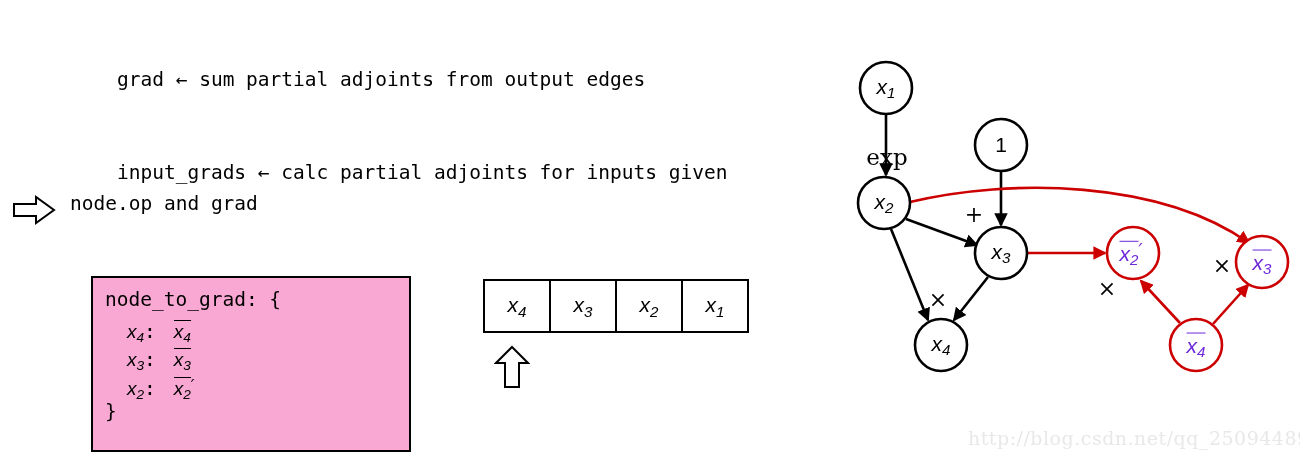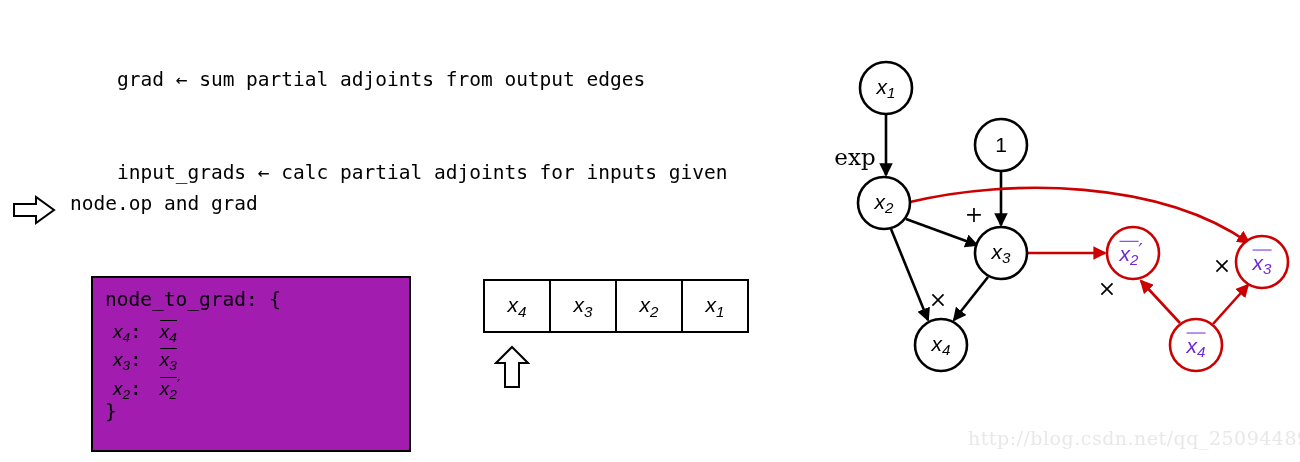--- a/index.html
+++ b/index.html
@@ -42,38 +42,38 @@
 
   
   #ntg-box {
     position: absolute;
     left: 91px;
     top: 276px;
     width: 320px;
     height: 176px;
     border: 2px solid #000000;
     box-sizing: border-box;
-    background: #a21caf;
+    background: #f9a8d4;
   }
   #ntg-inner {
     position: relative;
     width: 100%;
     height: 100%;
   }
   .ntg-title {
     position: absolute;
     left: 12px;
     top: 10px;
     font-family: "DejaVu Sans Mono", "Liberation Mono", monospace;
     font-size: 19.5px;
     color: #000;
   }
   .ntg-row {
     position: absolute;
-    left: 20px;
+    left: 34px;
     font-family: "DejaVu Serif", "Liberation Serif", serif;
     font-size: 19px;
     color: #000;
     white-space: nowrap;
   }
   .ntg-row .colon {
     font-family: "DejaVu Sans Mono", "Liberation Mono", monospace;
     font-style: normal;
     font-size: 19.5px;
   }
@@ -154,21 +154,21 @@
   }
   .gnode-label.red { color: #6d28d9; text-align: right; }
   .edge-label {
     position: absolute;
     transform: translate(-50%, -50%);
     font-family: "DejaVu Serif", "Liberation Serif", serif;
     font-size: 22px;
     color: #000;
     white-space: nowrap;
   }
-  .edge-label.exp { font-size: 23px; }
+  .edge-label.exp { font-size: 23px; margin-left: 32px; }
 
   
   #watermark {
     position: absolute;
     left: 968px;
     top: 427px;
     font-family: "DejaVu Serif", "Liberation Serif", serif;
     font-size: 19px;
     color: #e8e8e8;
     letter-spacing: 0.5px;

